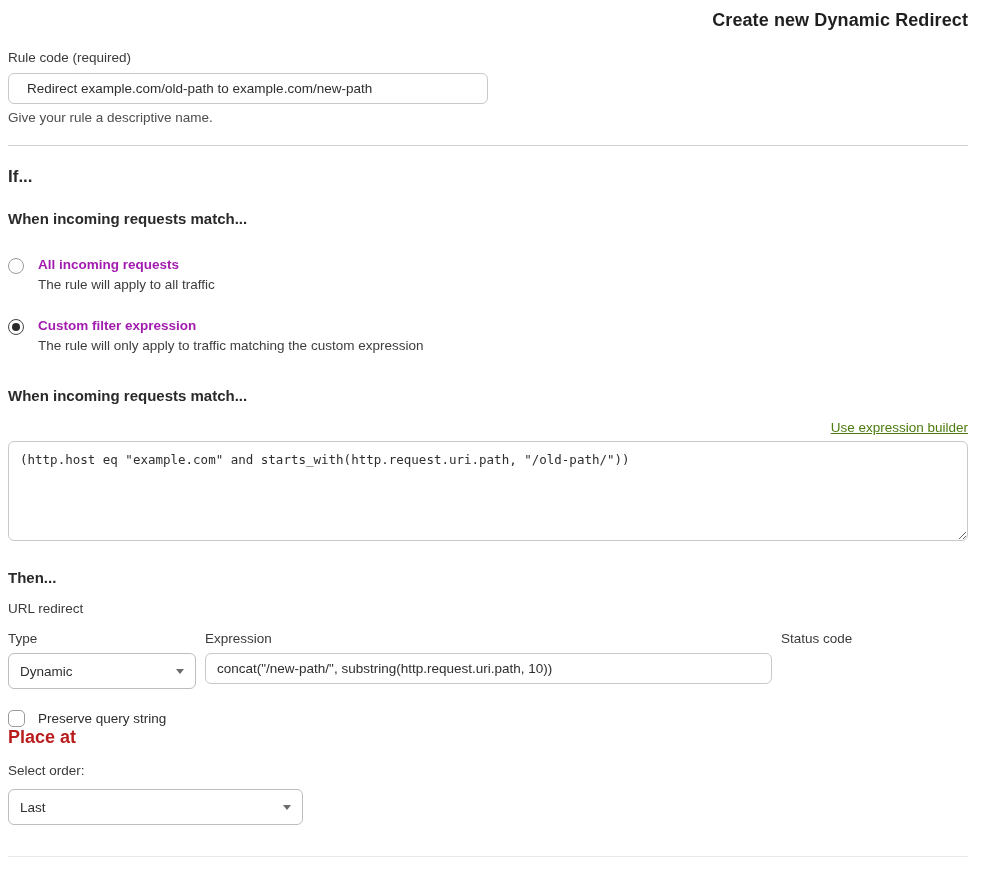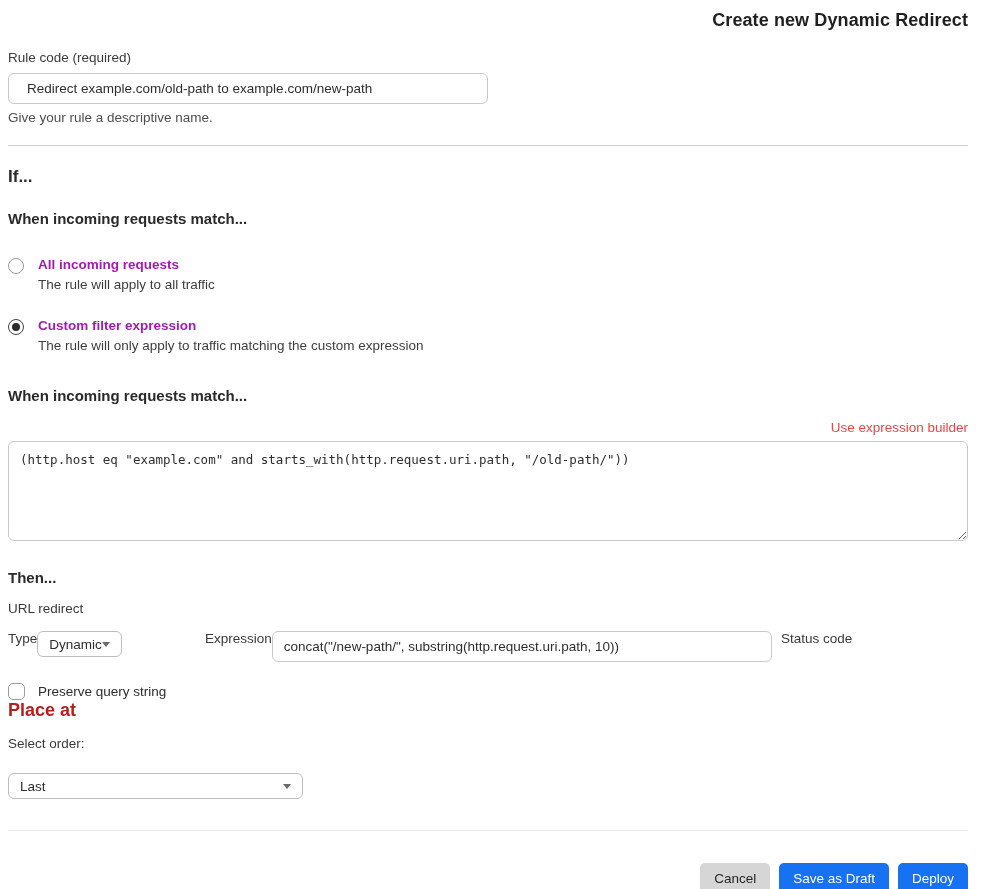--- a/index.html
+++ b/index.html
@@ -46,44 +46,44 @@
   .radio-circle.selected::after {
     content: ""; position: absolute; left: 3px; top: 3px;
     width: 8px; height: 8px; border-radius: 50%; background: #2b2b2b;
   }
   .radio-texts { margin-left: 14px; }
   .radio-label { font-size: 13.5px; font-weight: 700; color: #a21caf; }
   .radio-desc { font-size: 13.5px; color: #3d3d3d; margin-top: 5px; }
 
   .builder-row { display: flex; justify-content: flex-end; margin-top: 16px; }
   .builder-link {
-    font-size: 13.5px; color: #ef4444; cursor: pointer;
+    font-size: 13.5px; color: #4d7c0f; text-decoration: underline; cursor: pointer;
   }
 
   .expr-textarea {
     display: block; width: 960px; height: 100px; margin-top: 6px;
     border: 1px solid #c9c9c9; border-radius: 6px;
     padding: 9px 11px; resize: vertical;
     font-family: "DejaVu Sans Mono", "Liberation Mono", monospace;
     font-size: 12.5px; color: #2e2e2e; line-height: 1.4;
     background: #fff; outline: none;
   }
 
   .then-heading { font-size: 15px; font-weight: 700; color: #2a2a2a; margin-top: 28px; }
   .action-label { font-size: 13.5px; color: #3a3a3a; margin-top: 15px; }
 
   .fields-row { display: flex; gap: 9px; margin-top: 15px; width: 960px; }
-  .field-col { display: flex; flex-direction: row; }
+  .field-col { display: flex; flex-direction: column; }
   .col-type { width: 188px; }
   .col-expression { flex: 1; }
   .col-status { width: 187px; }
   .small-label { font-size: 13.5px; color: #3a3a3a; margin-bottom: 7px; }
 
   .select-box {
-    height: 26px; border: 1px solid #bdbdbd; border-radius: 6px;
+    height: 36px; border: 1px solid #bdbdbd; border-radius: 6px;
     background: #fff; display: flex; align-items: center;
     justify-content: space-between; padding: 0 11px;
     font-size: 13.5px; color: #2e2e2e; cursor: pointer;
   }
   .caret {
     width: 0; height: 0;
     border-left: 4px solid transparent; border-right: 4px solid transparent;
     border-top: 5px solid #6b6b6b;
   }
   .inline-input {
@@ -96,21 +96,21 @@
 
   .checkbox-row { display: flex; align-items: center; margin-top: 21px; cursor: pointer; }
   .checkbox-box {
     width: 17px; height: 17px; border: 1px solid #9a9a9a;
     border-radius: 5px; background: #fff; flex: 0 0 17px;
   }
   .checkbox-label { font-size: 13.5px; color: #2e2e2e; margin-left: 13px; }
 
   .place-heading { font-size: 18px; font-weight: 700; color: #b91c1c; }
   .order-label { font-size: 13.5px; color: #3a3a3a; margin-top: 15px; }
-  .order-select { width: 295px; margin-top: 22px; justify-content: space-between; }
+  .order-select { width: 295px; margin-top: 11px; justify-content: space-between; }
 
   .footer-divider-wrap { margin-top: 31px; }
   .footer-buttons {
     display: flex; justify-content: flex-end; gap: 9px;
     width: 960px; margin-top: 32px;
   }
   .btn {
     height: 30px; border: none; border-radius: 5px;
     font-size: 13.5px; padding: 0 14px; cursor: pointer;
     font-family: "Liberation Sans", "DejaVu Sans", sans-serif;

